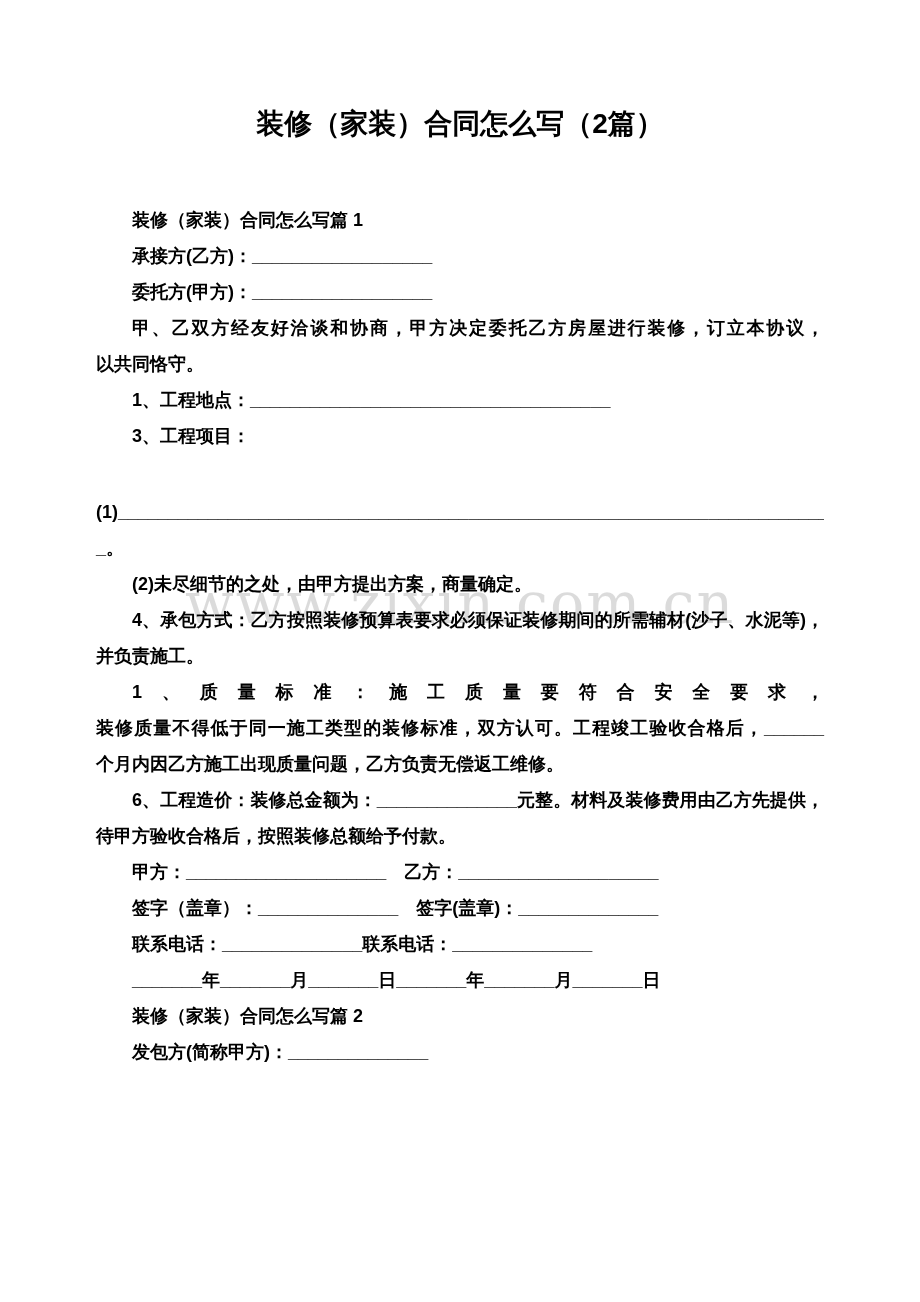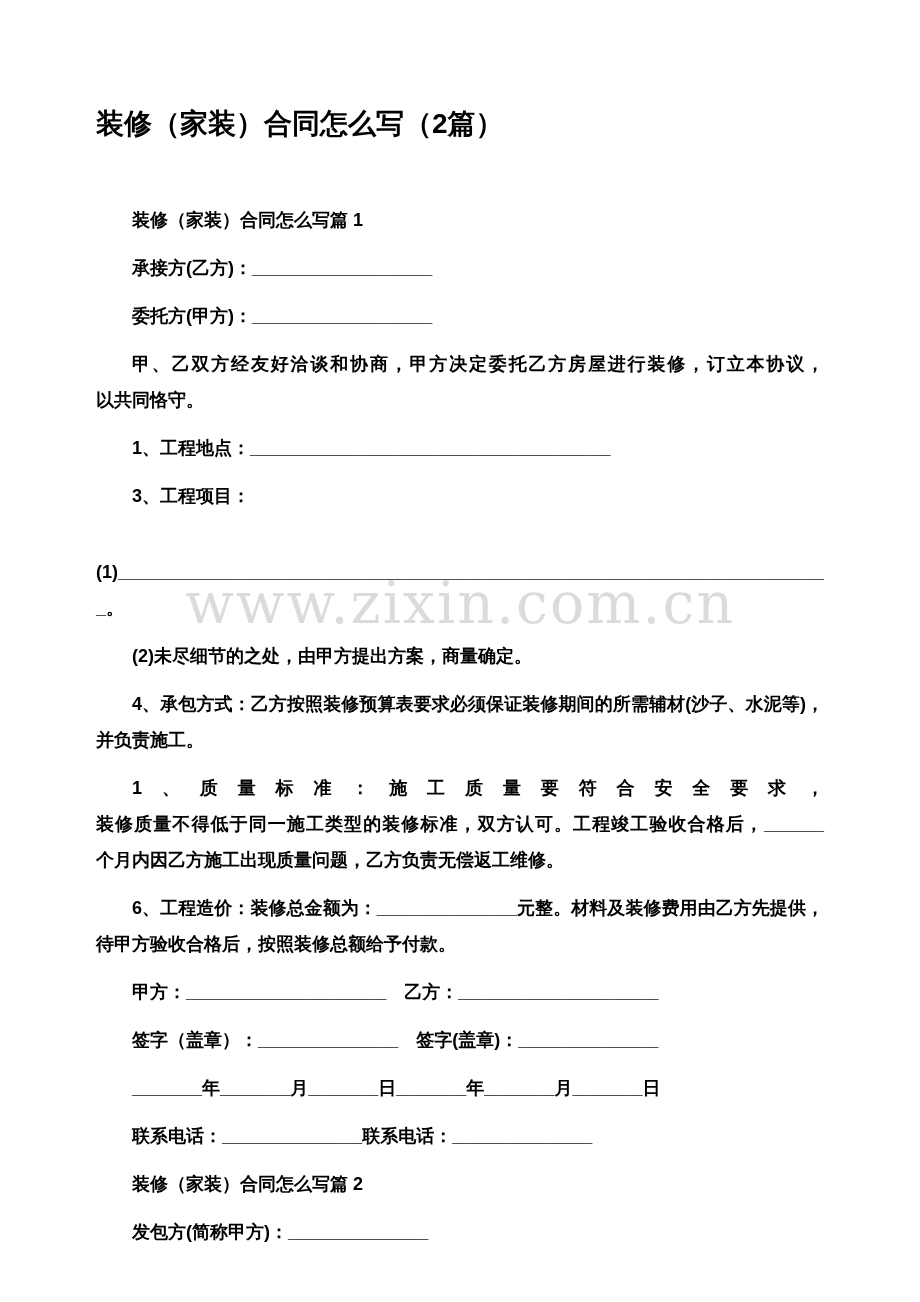--- a/index.html
+++ b/index.html
@@ -34,34 +34,33 @@
   }
   .content {
     position: relative;
     z-index: 1;
     padding: 106px 96px 40px 96px;
   }
   .title {
     margin: 0 0 60px 0;
     font-size: 28px;
     font-weight: bold;
-    text-align: left;
+    text-align: center;
     line-height: 1.3;
   }
   .para {
     margin: 0;
     font-size: 18px;
     line-height: 36px;
     font-weight: bold;
     text-align: justify;
     word-break: keep-all;
   }
   .para.indent {
     text-indent: 2em;
-    margin-top: 12px;
   }
   .para.noindent {
     text-indent: 0;
   }
   .para.clip {
     text-indent: 0;
     white-space: nowrap;
     overflow: hidden;
   }
   .para.spacer {
@@ -85,19 +84,19 @@
         <p class="para indent">3、工程项目：</p>
         <p class="para spacer"></p>
         <p class="para clip">(1)______________________________________________________________________________</p>
         <p class="para noindent">_。</p>
         <p class="para indent">(2)未尽细节的之处，由甲方提出方案，商量确定。</p>
         <p class="para indent">4、承包方式：乙方按照装修预算表要求必须保证装修期间的所需辅材(沙子、水泥等)，并负责施工。</p>
         <p class="para indent">1、质量标准：施工质量要符合安全要求，装修质量不得低于同一施工类型的装修标准，双方认可。工程竣工验收合格后，______个月内因乙方施工出现质量问题，乙方负责无偿返工维修。</p>
         <p class="para indent">6、工程造价：装修总金额为：______________元整。材料及装修费用由乙方先提供，待甲方验收合格后，按照装修总额给予付款。</p>
         <p class="para indent">甲方：____________________　乙方：____________________</p>
         <p class="para indent">签字（盖章）：______________　签字(盖章)：______________</p>
+        <p class="para indent">联系电话：______________联系电话：______________</p>
         <p class="para indent">_______年_______月_______日_______年_______月_______日</p>
-        <p class="para indent">联系电话：______________联系电话：______________</p>
         <p class="para indent">装修（家装）合同怎么写篇 2</p>
         <p class="para indent">发包方(简称甲方)：______________</p>
       </div>
   </div>
 </div>
 
 </body></html>

